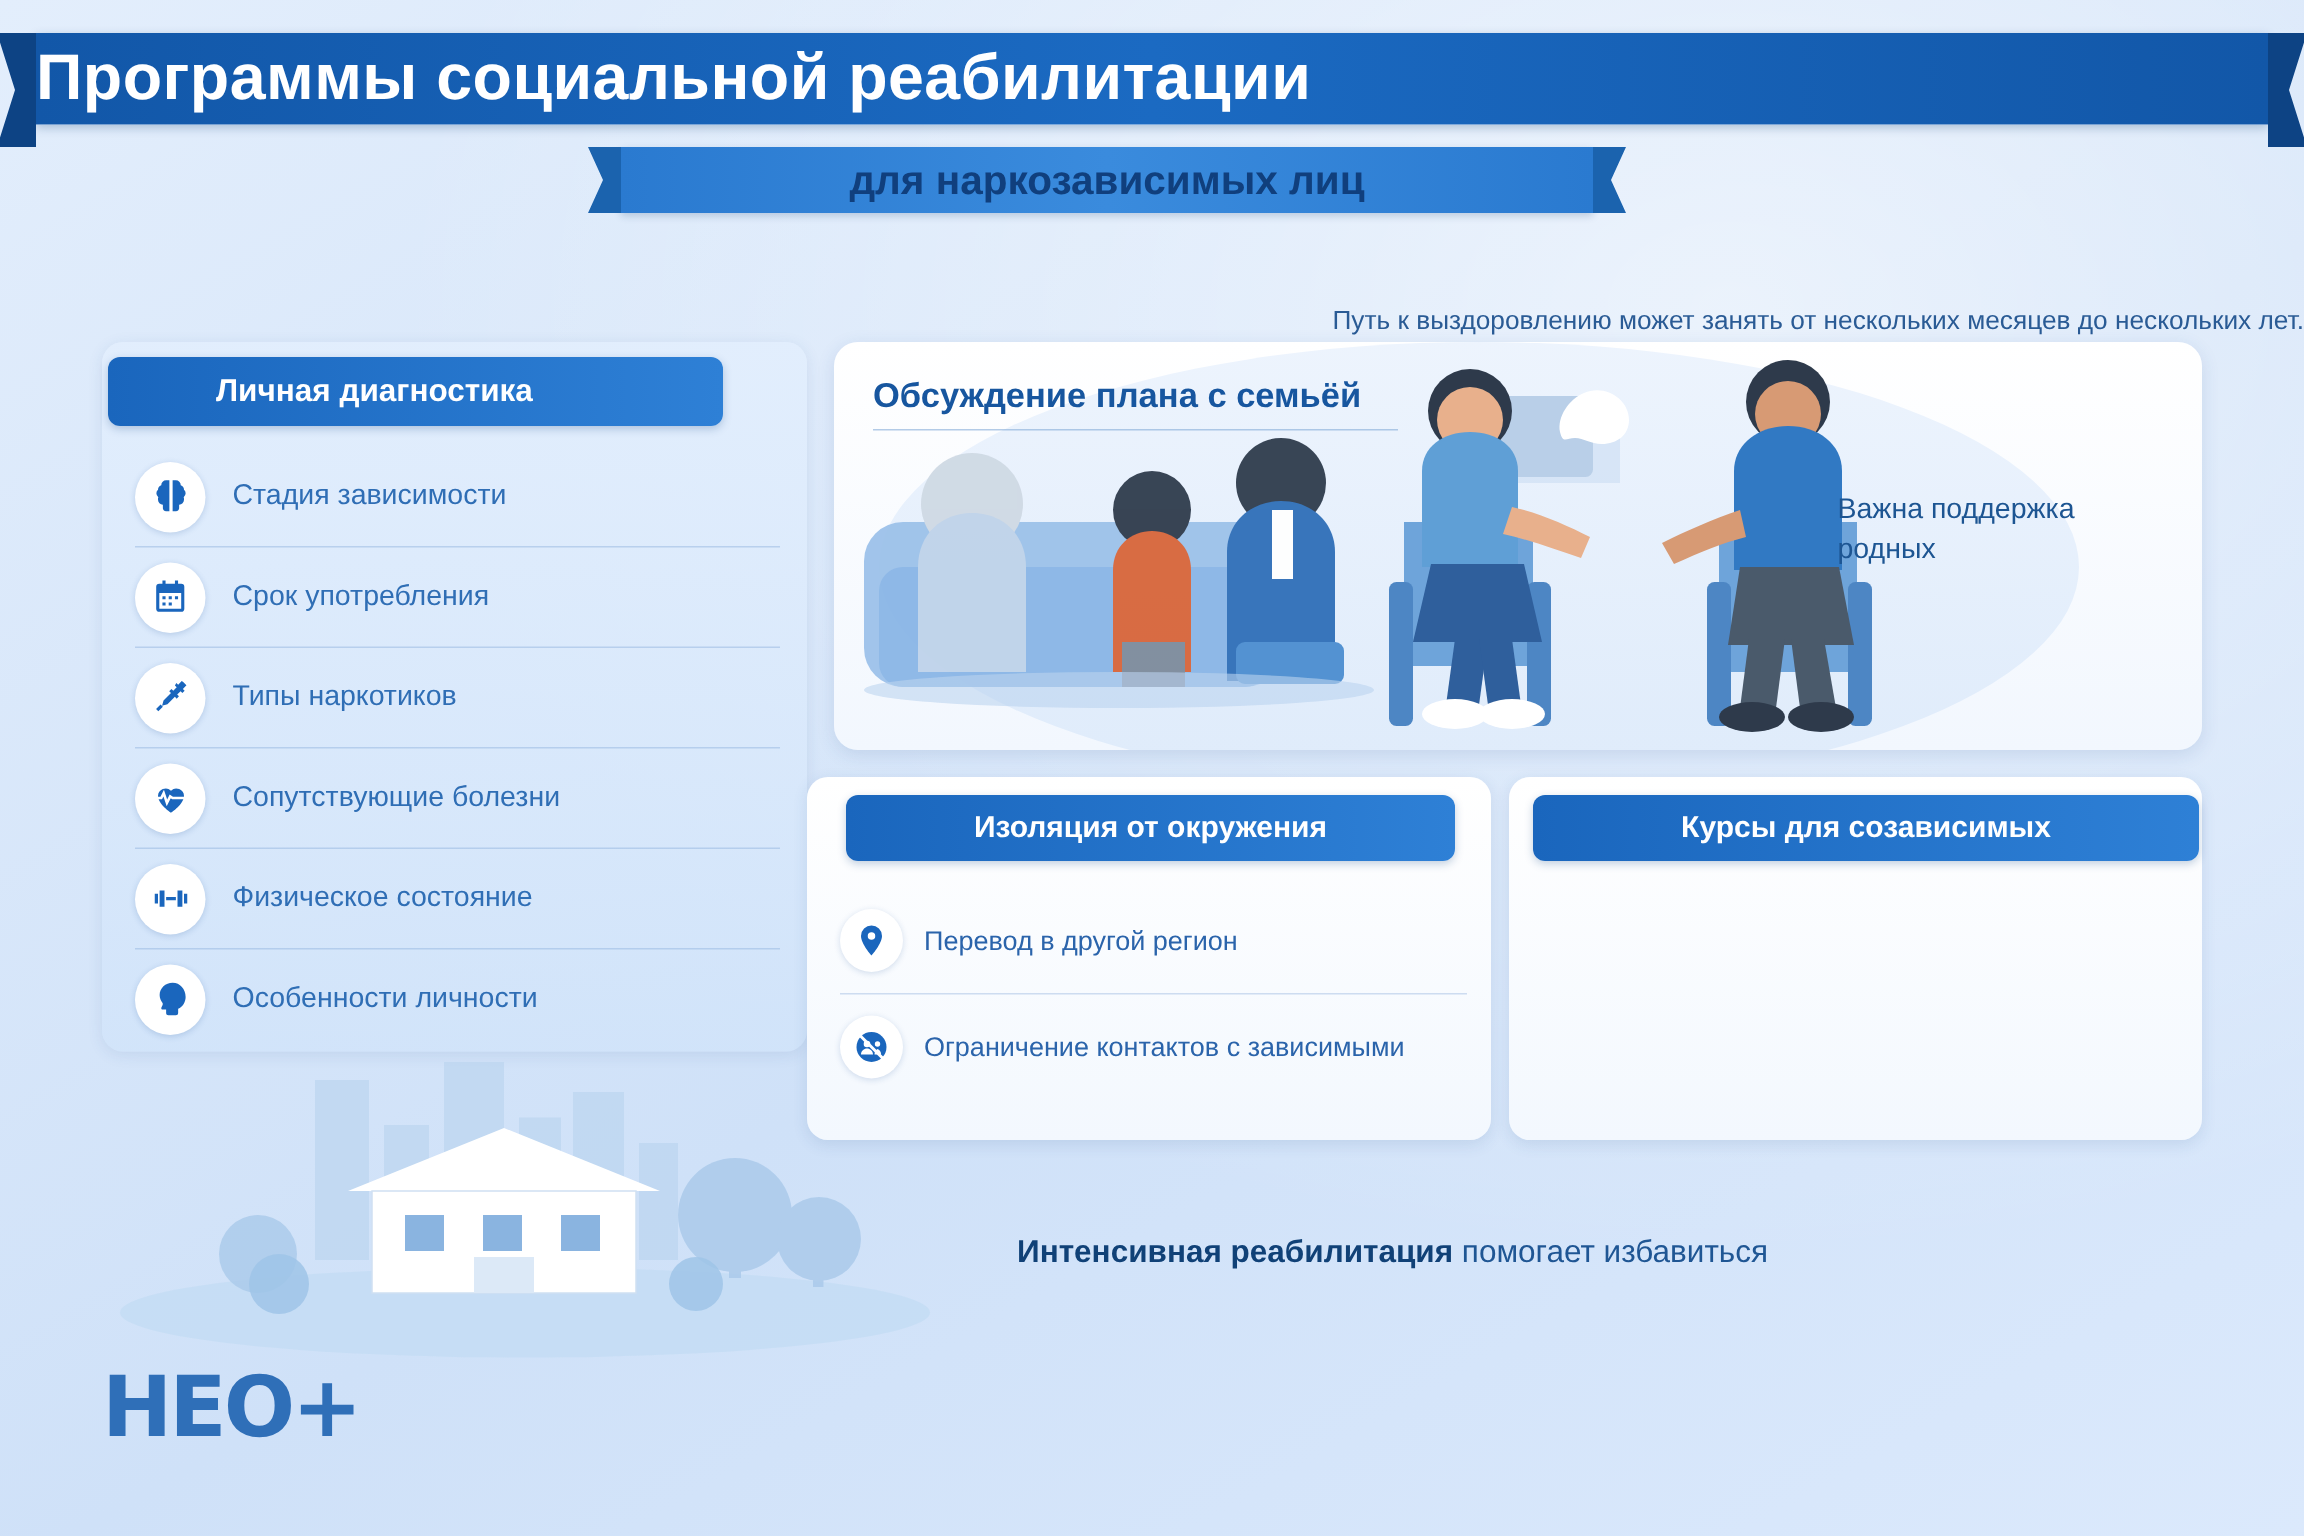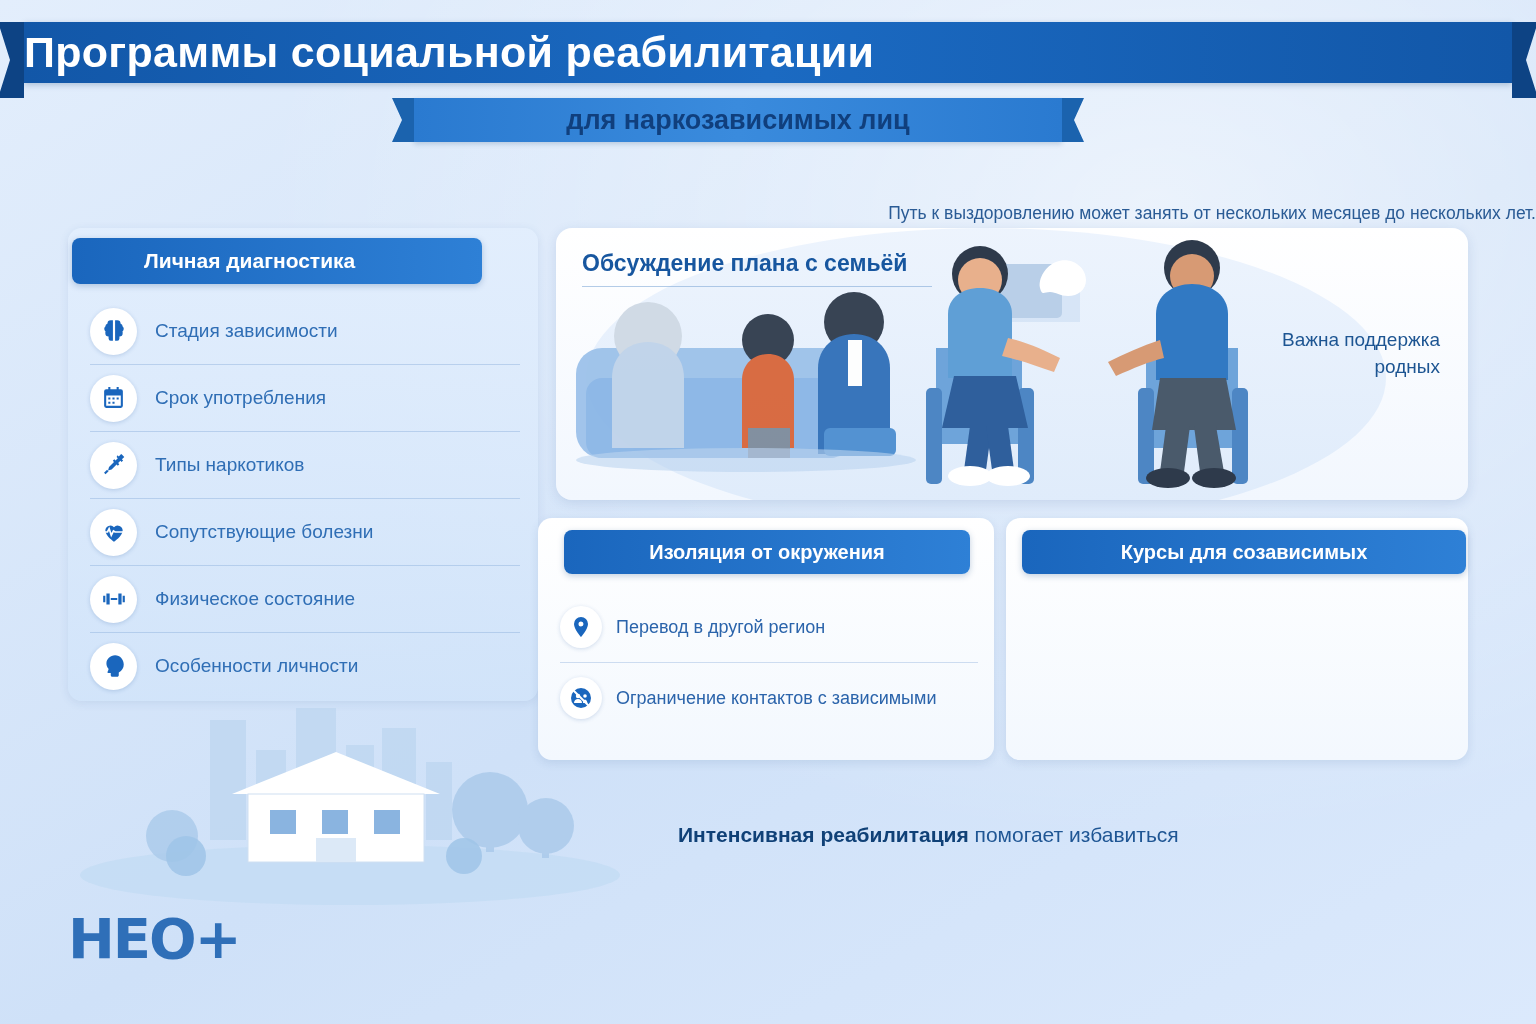--- a/index.html
+++ b/index.html
@@ -180,21 +180,21 @@
     background: rgba(130,170,215,0.6);
   }
   .family-note {
     position: absolute;
     right: 28px;
     top: 98px;
     width: 215px;
     color: #1d5592;
     font-size: 19px;
     line-height: 27px;
-    text-align: right;
+    text-align: left;
   }
   
   .mini-card {
     position: absolute;
     top: 518px;
     height: 242px;
     background: linear-gradient(180deg, #ffffff 0%, #f3f8fe 100%);
     border-radius: 14px;
     box-shadow: 0 3px 10px rgba(40,80,140,0.12);
   }

